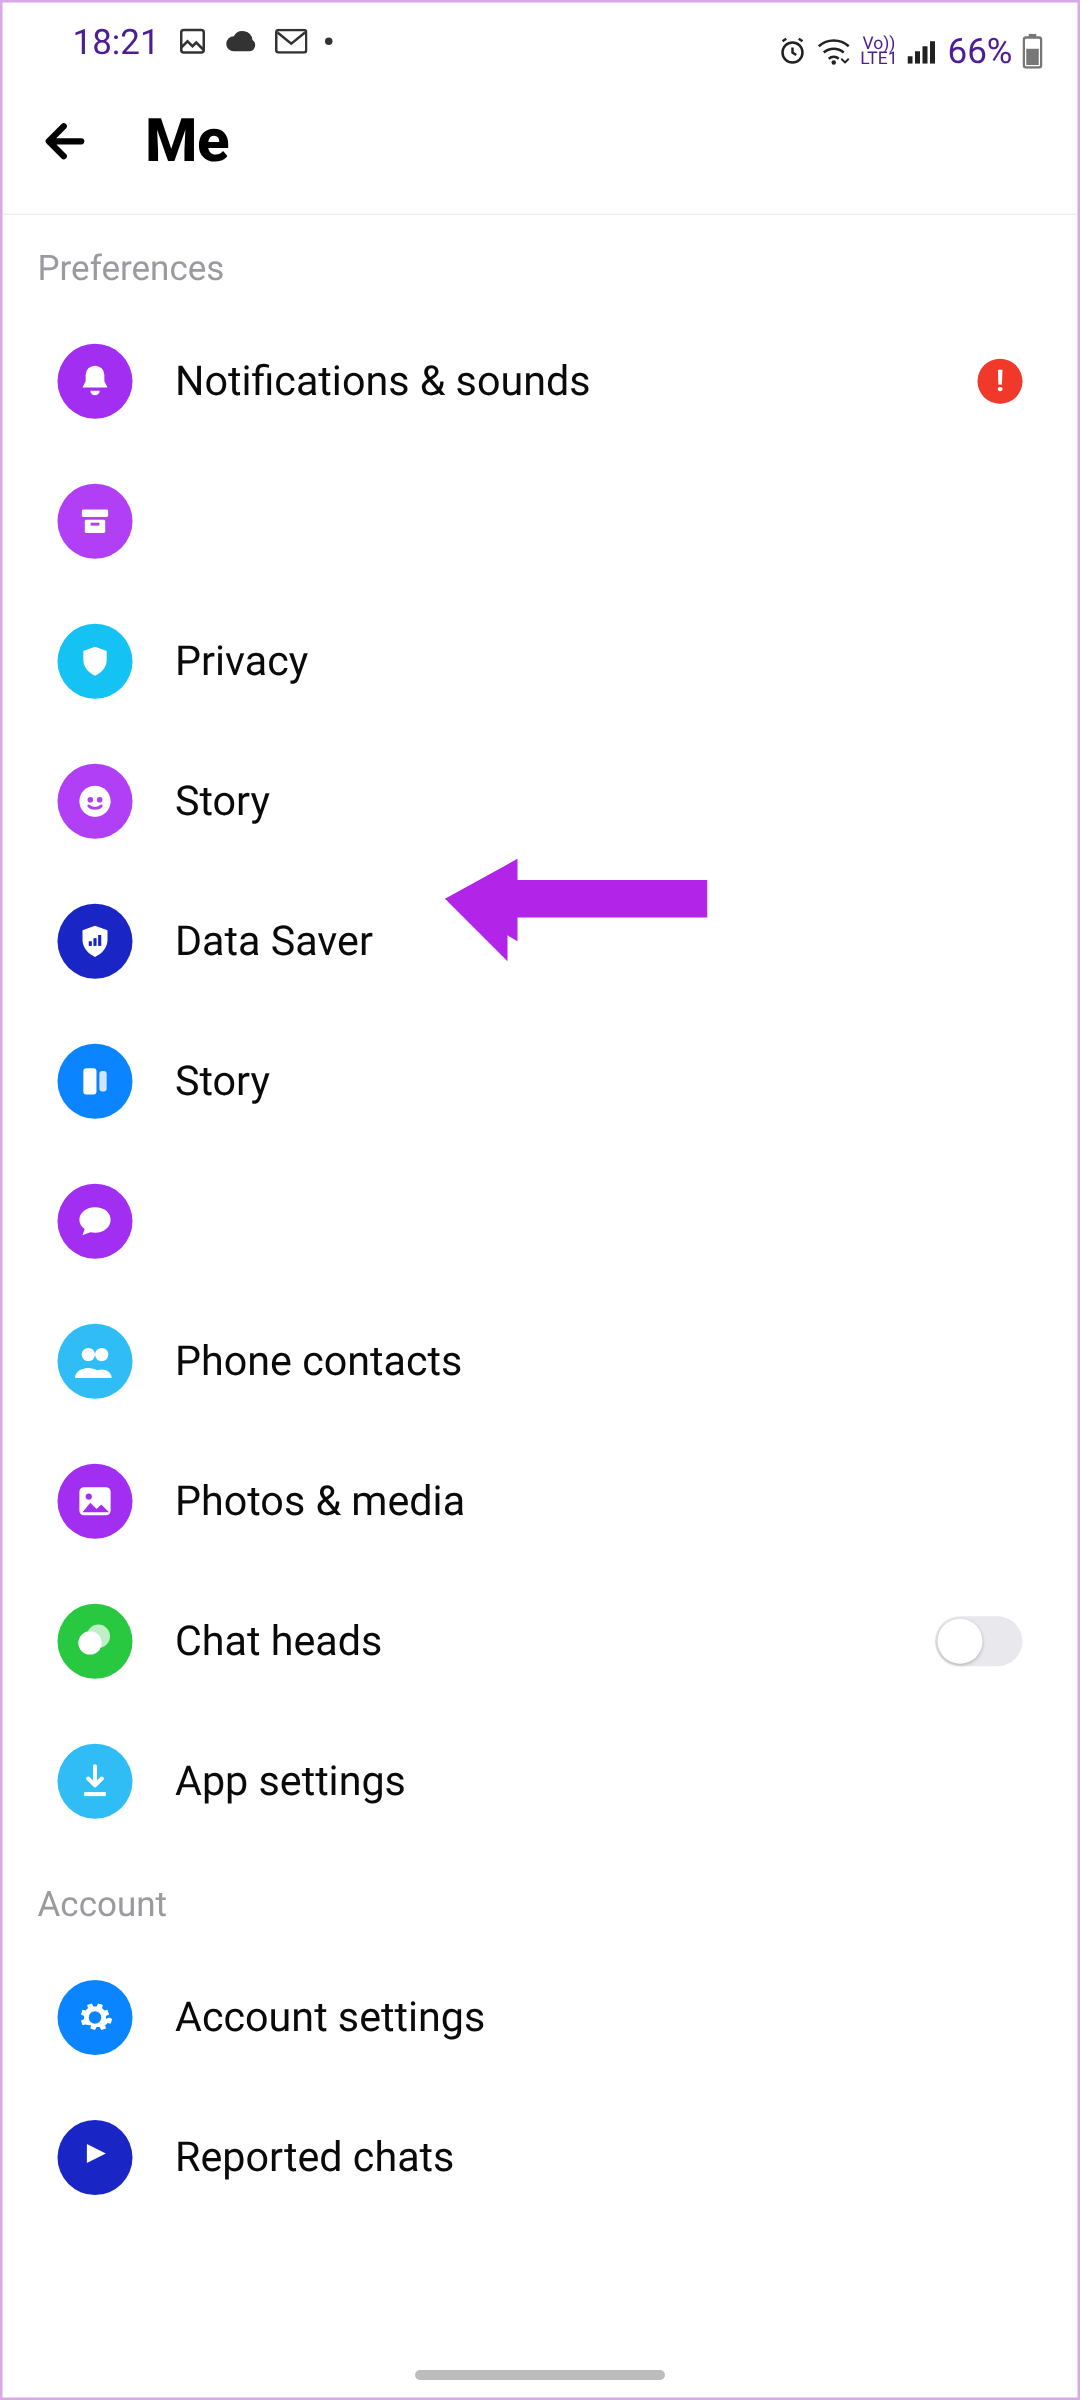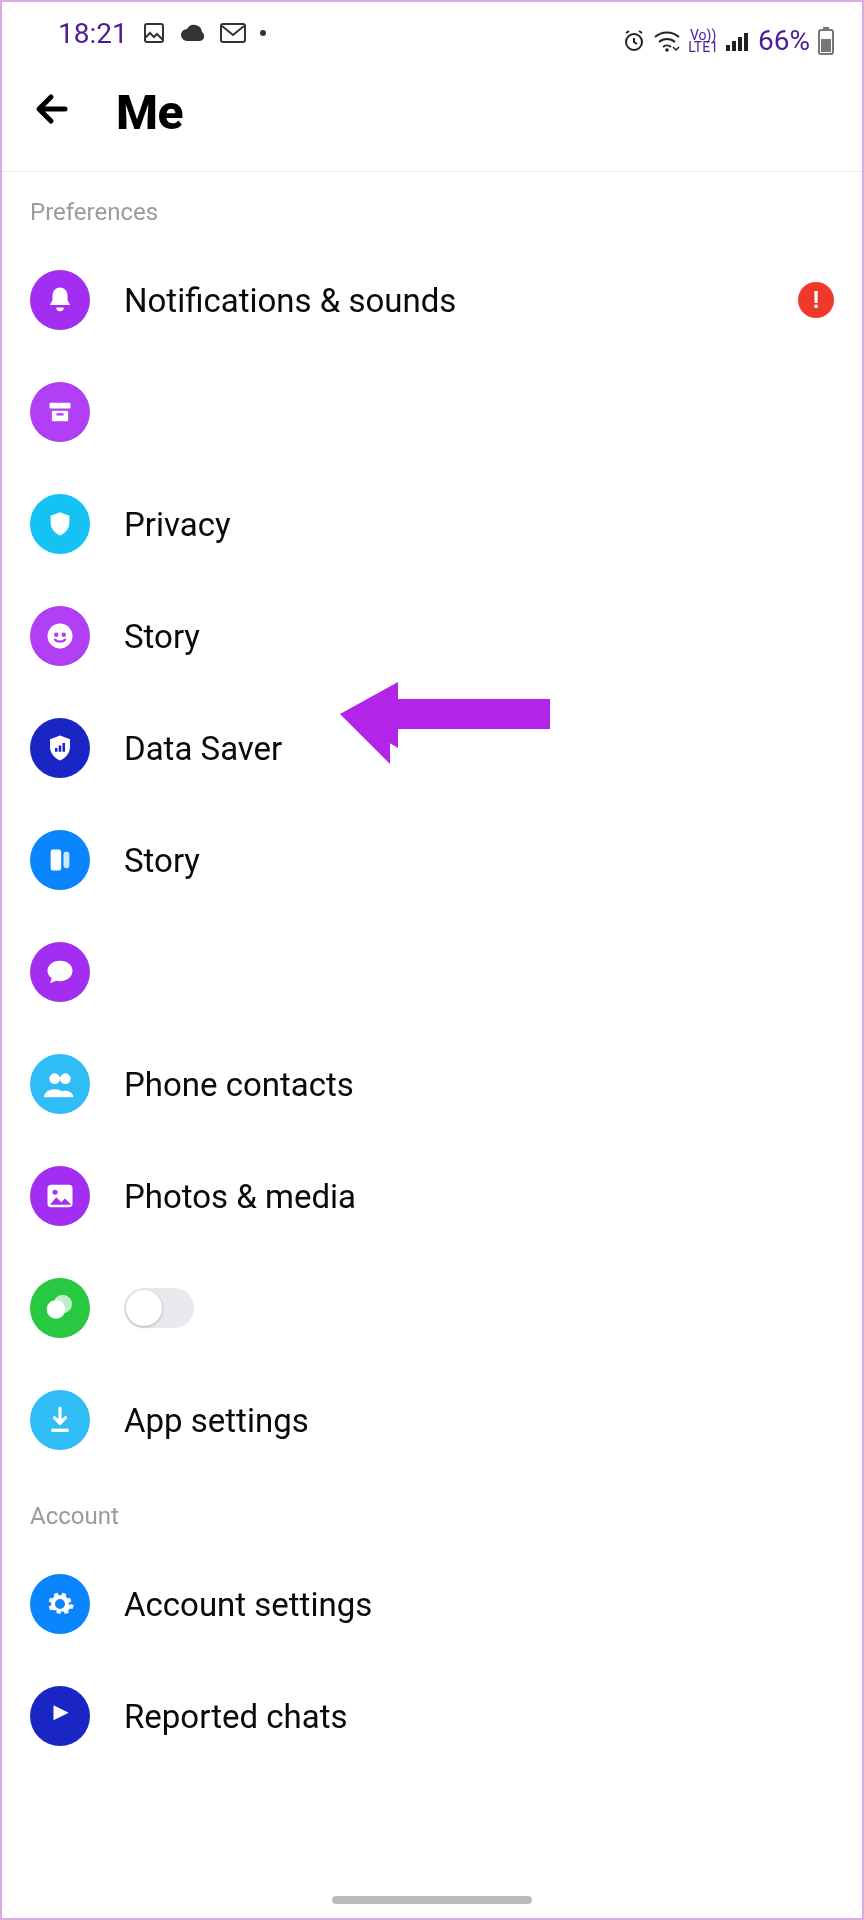--- a/index.html
+++ b/index.html
@@ -19,33 +19,33 @@
     justify-content: space-between;
     padding: 0 28px 0 56px;
     font-size: 28px;
     color: #4c1d95;
   }
   .statusbar .left { display: flex; align-items: center; gap: 14px; }
   .statusbar .right { display: flex; align-items: center; gap: 8px; margin-top: 15px; }
   .statusbar svg { display: block; }
   .header {
     display: flex;
-    align-items: flex-start;
+    align-items: center;
     gap: 36px;
     padding: 20px 28px 30px 28px;
   }
   .header .title { font-size: 48px; font-weight: 800; letter-spacing: -0.5px; }
   .back-btn { width: 50px; height: 50px; display:flex; align-items:center; justify-content:center; }
   .divider { height: 1px; background: #eee; width:100%; }
   .section-label {
     color: #9a9aa0;
-    font-size: 24px;
+    font-size: 28px;
     padding: 26px 0 18px 28px;
   }
-  .list { padding: 0 28px; }
+  .list { padding: 0 44px; }
   .item {
     display: flex;
     align-items: center;
     height: 112px;
     gap: 34px;
     position: relative;
   }
   .icon-circle {
     width: 60px; height: 60px; border-radius: 50%;
     display: flex; align-items: center; justify-content: center;
@@ -237,20 +237,21 @@
     <div class="item-label">Photos &amp; media</div>
   </div>
 
   <div class="item">
     <div class="icon-circle bg-green">
       <svg width="32" height="30" viewBox="0 0 24 22">
           <circle cx="14" cy="8" r="7" fill="#fff" opacity="0.7"></circle>
           <circle cx="9" cy="12" r="7" fill="#fff"></circle>
         </svg>
     </div>
+    <div class="item-label">Chat heads</div>
     <div class="toggle"></div>
   </div>
 
   <div class="item">
     <div class="icon-circle bg-sky">
       <svg width="26" height="30" viewBox="0 0 24 26">
           <path d="M12 2v14M7 11l5 5 5-5" stroke="#fff" stroke-width="3" fill="none" stroke-linecap="round" stroke-linejoin="round"></path>
           <rect x="4" y="21" width="16" height="3" fill="#fff"></rect>
         </svg>
     </div>

